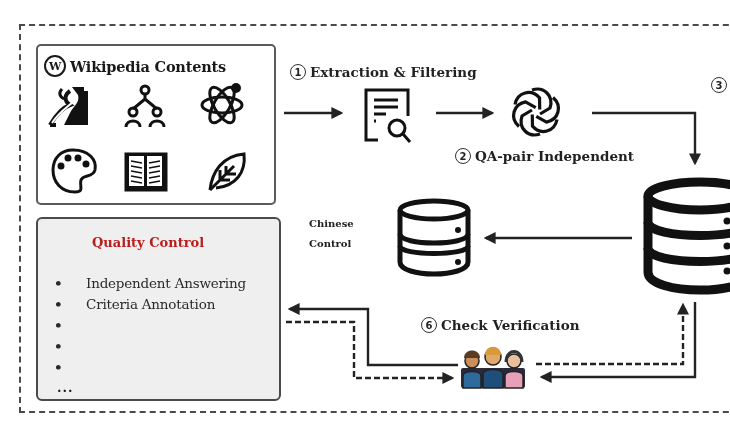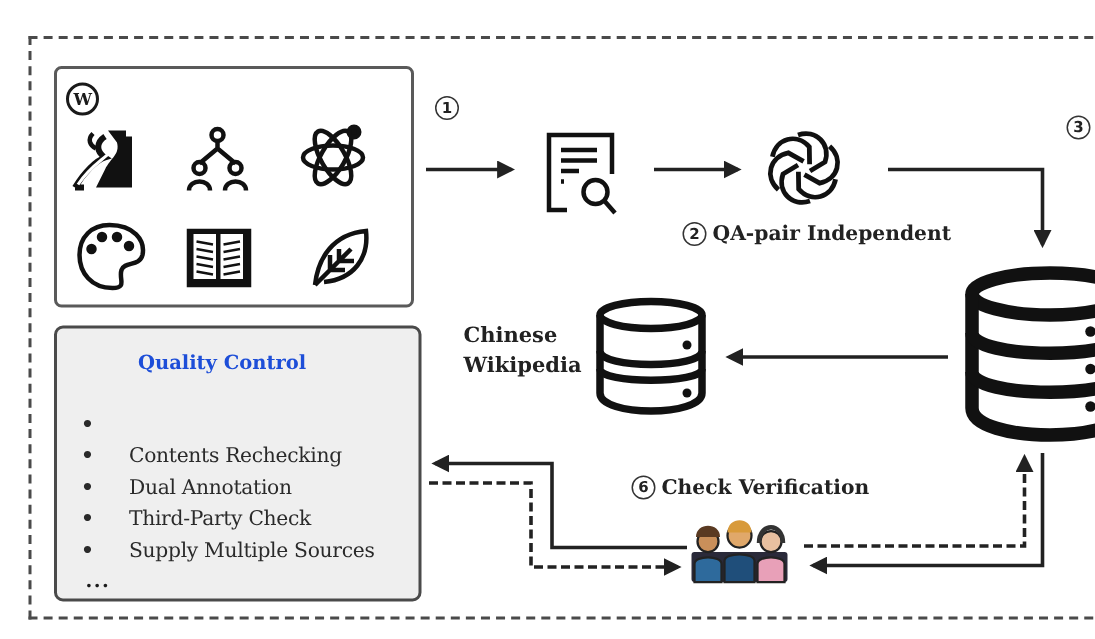--- a/index.html
+++ b/index.html
@@ -24,43 +24,44 @@
   .wiki-logo {
     width: 22px; height: 22px; border: 2px solid #1a1a1a; border-radius: 50%;
     box-sizing: border-box; display: inline-flex; align-items: center; justify-content: center;
     font-size: 11px; font-weight: bold; margin-right: 4px; font-family: "DejaVu Serif", serif;
   }
   .qc-box {
     position: absolute; left: 36px; top: 217px; width: 245px; height: 184px;
     border: 2px solid #4a4a4a; border-radius: 6px; box-sizing: border-box; background: #efefef;
   }
   .qc-title {
-    position: absolute; left: 92px; top: 235px; font-weight: bold; font-size: 13px; color: #1d4ed8;
+    position: absolute; left: 92px; top: 235px; font-weight: bold; font-size: 13px; color: #b91c1c;
   }
   .qc-list { position: absolute; left: 54px; top: 273px; margin: 0; padding: 0; list-style: none; }
   .qc-list li { font-size: 13.5px; line-height: 21px; height: 21px; display: flex; color: #2a2a2a; letter-spacing: -0.2px; }
   .qc-list .bullet { width: 32px; display: inline-block; font-weight: bold; }
   .qc-ellipsis { position: absolute; left: 57px; top: 380px; font-size: 13px; font-weight: bold; letter-spacing: 1px; }
   .step-label { position: absolute; font-weight: bold; font-size: 13.5px; white-space: nowrap; display: flex; align-items: center; color: #222; }
   .circ {
     display: inline-flex; width: 16px; height: 16px; border: 1.6px solid #333; border-radius: 50%;
     box-sizing: border-box; align-items: center; justify-content: center; font-size: 10px; margin-right: 4px;
     font-family: "DejaVu Sans", sans-serif; font-weight: bold;
   }
-  .label-csqa { position: absolute; left: 309px; top: 214px; font-weight: bold; font-size: 14px; line-height: 20px; color: #222; }
+  .label-csqa { position: absolute; left: 309px; top: 214px; font-weight: bold; font-size: 10px; line-height: 20px; color: #222; }
   svg.lines { position: absolute; left: 0; top: 0; }
 </style>
 </head>
 <body>
 
 <div class="outer-frame"></div>
 
 <div class="wiki-box"></div>
 <div class="wiki-title">
   <span class="wiki-logo">W</span>
+  <span>Wikipedia Contents</span>
 </div>
 
 <svg class="lines" width="730" height="426" viewBox="0 0 730 426">
   <defs>
     <marker id="ah" viewBox="0 0 10 10" refX="8" refY="5" markerWidth="5" markerHeight="5" orient="auto">
       <path d="M0,0 L10,5 L0,10 z" fill="#222"></path>
     </marker>
   </defs>
 
   <g transform="translate(50,85)">
@@ -176,54 +177,53 @@
   <g>
     <rect x="45" y="238" width="24" height="20" rx="2" fill="#1a8fb8" stroke="#2a4a5a" stroke-width="1.5"></rect>
     <rect x="53" y="258" width="8" height="4" fill="#2a4a5a"></rect>
     <rect x="60" y="230" width="18" height="13" rx="2" fill="#f3e8ea" stroke="#7a4a52" stroke-width="1.5"></rect>
     <path d="M63,235 L75,235 M63,238 L72,238" stroke="#7a4a52" stroke-width="1"></path>
   </g>
 </svg>
 
 <div class="step-label" style="left:290px; top:64px;">
   <span class="circ">1</span>
+  <span>Extraction &amp; Filtering</span>
 </div>
 <div class="step-label" style="left:455px; top:148px;">
   <span class="circ">2</span>
   <span>QA-pair Independent</span>
 </div>
 <div class="step-label" style="left:711px; top:77px;">
   <span class="circ">3</span>
 </div>
 <div class="step-label" style="left:421px; top:317px;">
   <span class="circ">6</span>
   <span>Check Verification</span>
 </div>
 
 <div class="label-csqa">
   <div>Chinese</div>
-  <div>Wikipedia</div>
+  <div>Control</div>
 </div>
 
 <div class="qc-box"></div>
 <div class="qc-title">Quality Control</div>
 <ul class="qc-list">
   <li>
       <span class="bullet">•</span>
-    </li>
-  <li>
-      <span class="bullet">•</span>
-      <span>Contents Rechecking</span>
-    </li>
-  <li>
-      <span class="bullet">•</span>
-      <span>Dual Annotation</span>
-    </li>
-  <li>
-      <span class="bullet">•</span>
-      <span>Third-Party Check</span>
-    </li>
-  <li>
-      <span class="bullet">•</span>
-      <span>Supply Multiple Sources</span>
+      <span>Independent Answering</span>
+    </li>
+  <li>
+      <span class="bullet">•</span>
+      <span>Criteria Annotation</span>
+    </li>
+  <li>
+      <span class="bullet">•</span>
+    </li>
+  <li>
+      <span class="bullet">•</span>
+    </li>
+  <li>
+      <span class="bullet">•</span>
     </li>
 </ul>
 <div class="qc-ellipsis">...</div>
 
 </body></html>

